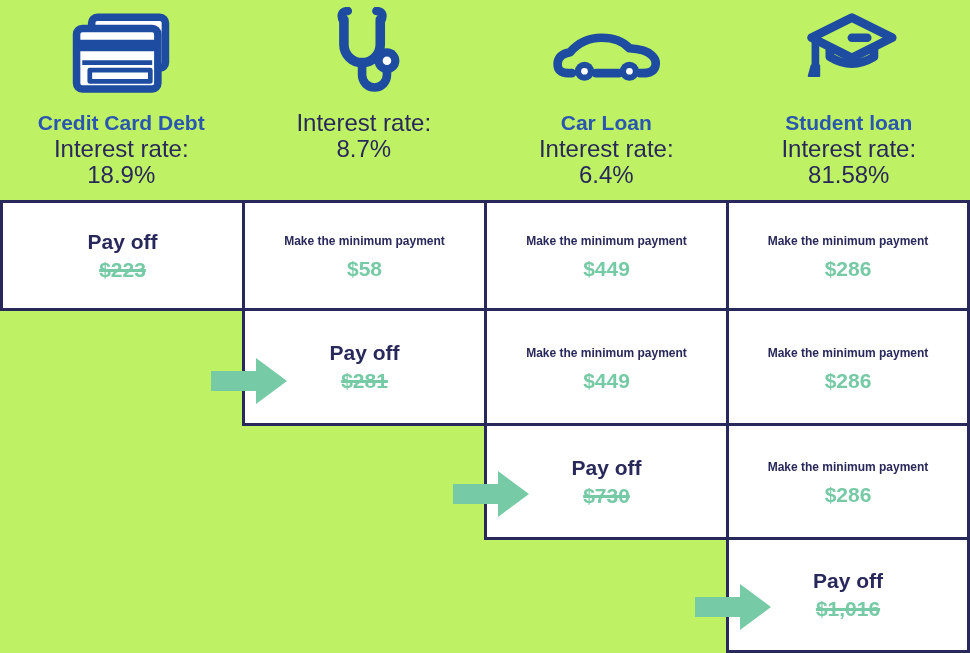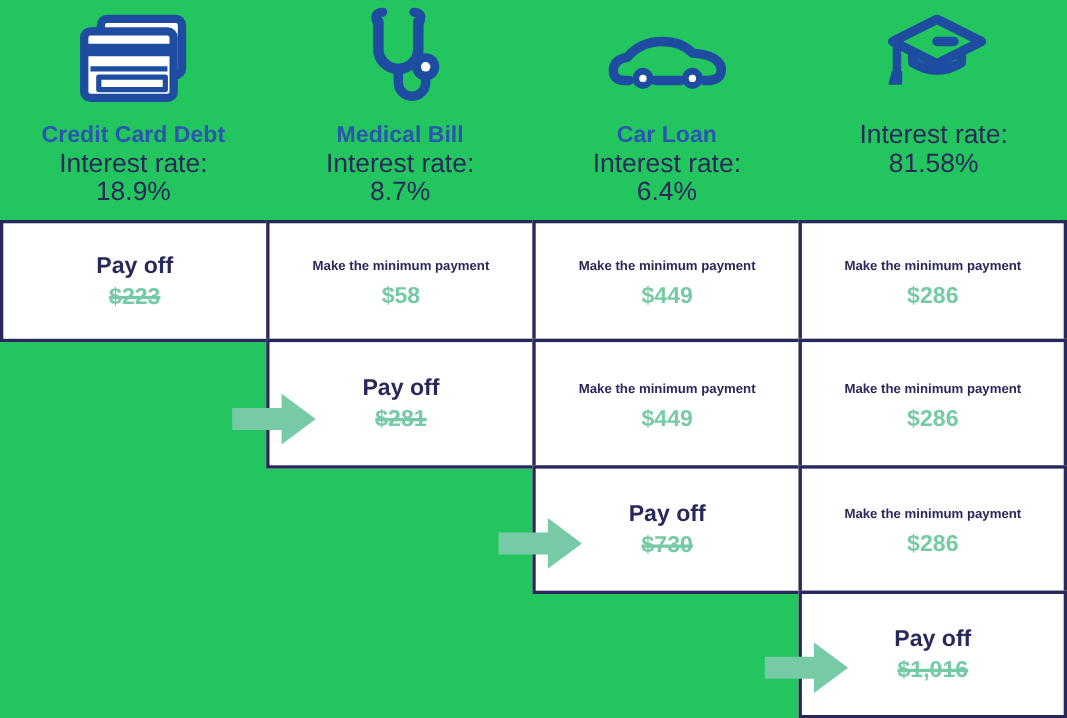--- a/index.html
+++ b/index.html
@@ -1,16 +1,16 @@
 <!DOCTYPE html>
 <html><head>
 <meta charset="utf-8">
 <style>
   html,body{margin:0;padding:0;background:#ffffff;}
-  .board{position:relative;width:970px;height:653px;background:#22c55e;overflow:hidden;
+  .board{position:relative;width:970px;height:653px;background:#bef264;overflow:hidden;
          font-family:"Liberation Sans", sans-serif;}
   
   .headers{position:absolute;top:0;left:0;width:970px;height:200px;display:flex;}
   .header-col{width:242.5px;display:flex;flex-direction:column;align-items:center;}
   .icon-box{height:110px;display:flex;align-items:center;justify-content:center;}
   .col-title{font-size:21px;font-weight:700;color:#2a56b0;line-height:26px;}
   .rate-label,.rate-value{font-size:24px;font-weight:500;color:#29285a;line-height:26px;}
   
   .grid{position:absolute;top:200px;left:0;width:970px;height:335px;}
   .cell{position:absolute;box-sizing:border-box;background:#fff;border:3px solid #29285a;
@@ -57,21 +57,20 @@
           <g fill="none" stroke="#1d4ca0" stroke-linecap="round">
             <path d="M25,16 q-6,-11 4,-12" stroke-width="9"></path>
             <path d="M63,16 q6,-11 -4,-12" stroke-width="9"></path>
             <path d="M25,13 v26 a19,19 0 0 0 38,0 v-26" stroke-width="10"></path>
             <path d="M44,58 v13 a13,13 0 0 0 26,0 v-3" stroke-width="9"></path>
             <circle cx="70" cy="56" r="13" fill="#1d4ca0" stroke="none"></circle>
             <circle cx="70" cy="56" r="4.5" fill="#ffffff" stroke="none"></circle>
           </g>
         </svg>
       </div>
-      <div class="col-title">Medical Bill</div>
       <div class="rate-label">Interest rate:</div>
       <div class="rate-value">8.7%</div>
     </div>
 
     <div class="header-col">
       <div class="icon-box">
         <svg width="110" height="70" viewBox="0 0 115 72">
           <g fill="none" stroke="#1d4ca0" stroke-width="9" stroke-linejoin="round" stroke-linecap="round">
             <path d="M22,55 h-4 q-12,0 -11,-11 q1,-9 13,-11 q13,-15 33,-15 q19,0 29,11 q17,1 23,7 q6,5 4,12 q-2,7 -13,7 h-3"></path>
             <path d="M47,55 h24"></path>
@@ -92,20 +91,21 @@
         <svg width="96" height="86" viewBox="0 0 100 88">
           <g fill="none" stroke="#1d4ca0" stroke-width="9" stroke-linejoin="round" stroke-linecap="round">
             <polygon points="53,5 95,26 53,47 11,26"></polygon>
             <path d="M53,26 h16"></path>
             <path d="M30,38 v8 q23,14 46,0 v-8"></path>
             <path d="M15,28 v27" stroke-width="8"></path>
             <path d="M11,55 h8 v11 h-11 z" fill="#1d4ca0" stroke="#1d4ca0" stroke-width="2"></path>
           </g>
         </svg>
       </div>
+      <div class="col-title">Student loan</div>
       <div class="rate-label">Interest rate:</div>
       <div class="rate-value">81.58%</div>
     </div>
   </div>
 
   <div class="grid">
 
     <div class="cell r0 c0">
       <div class="payoff-label">Pay off</div>
       <div class="amount strike">$223</div>

